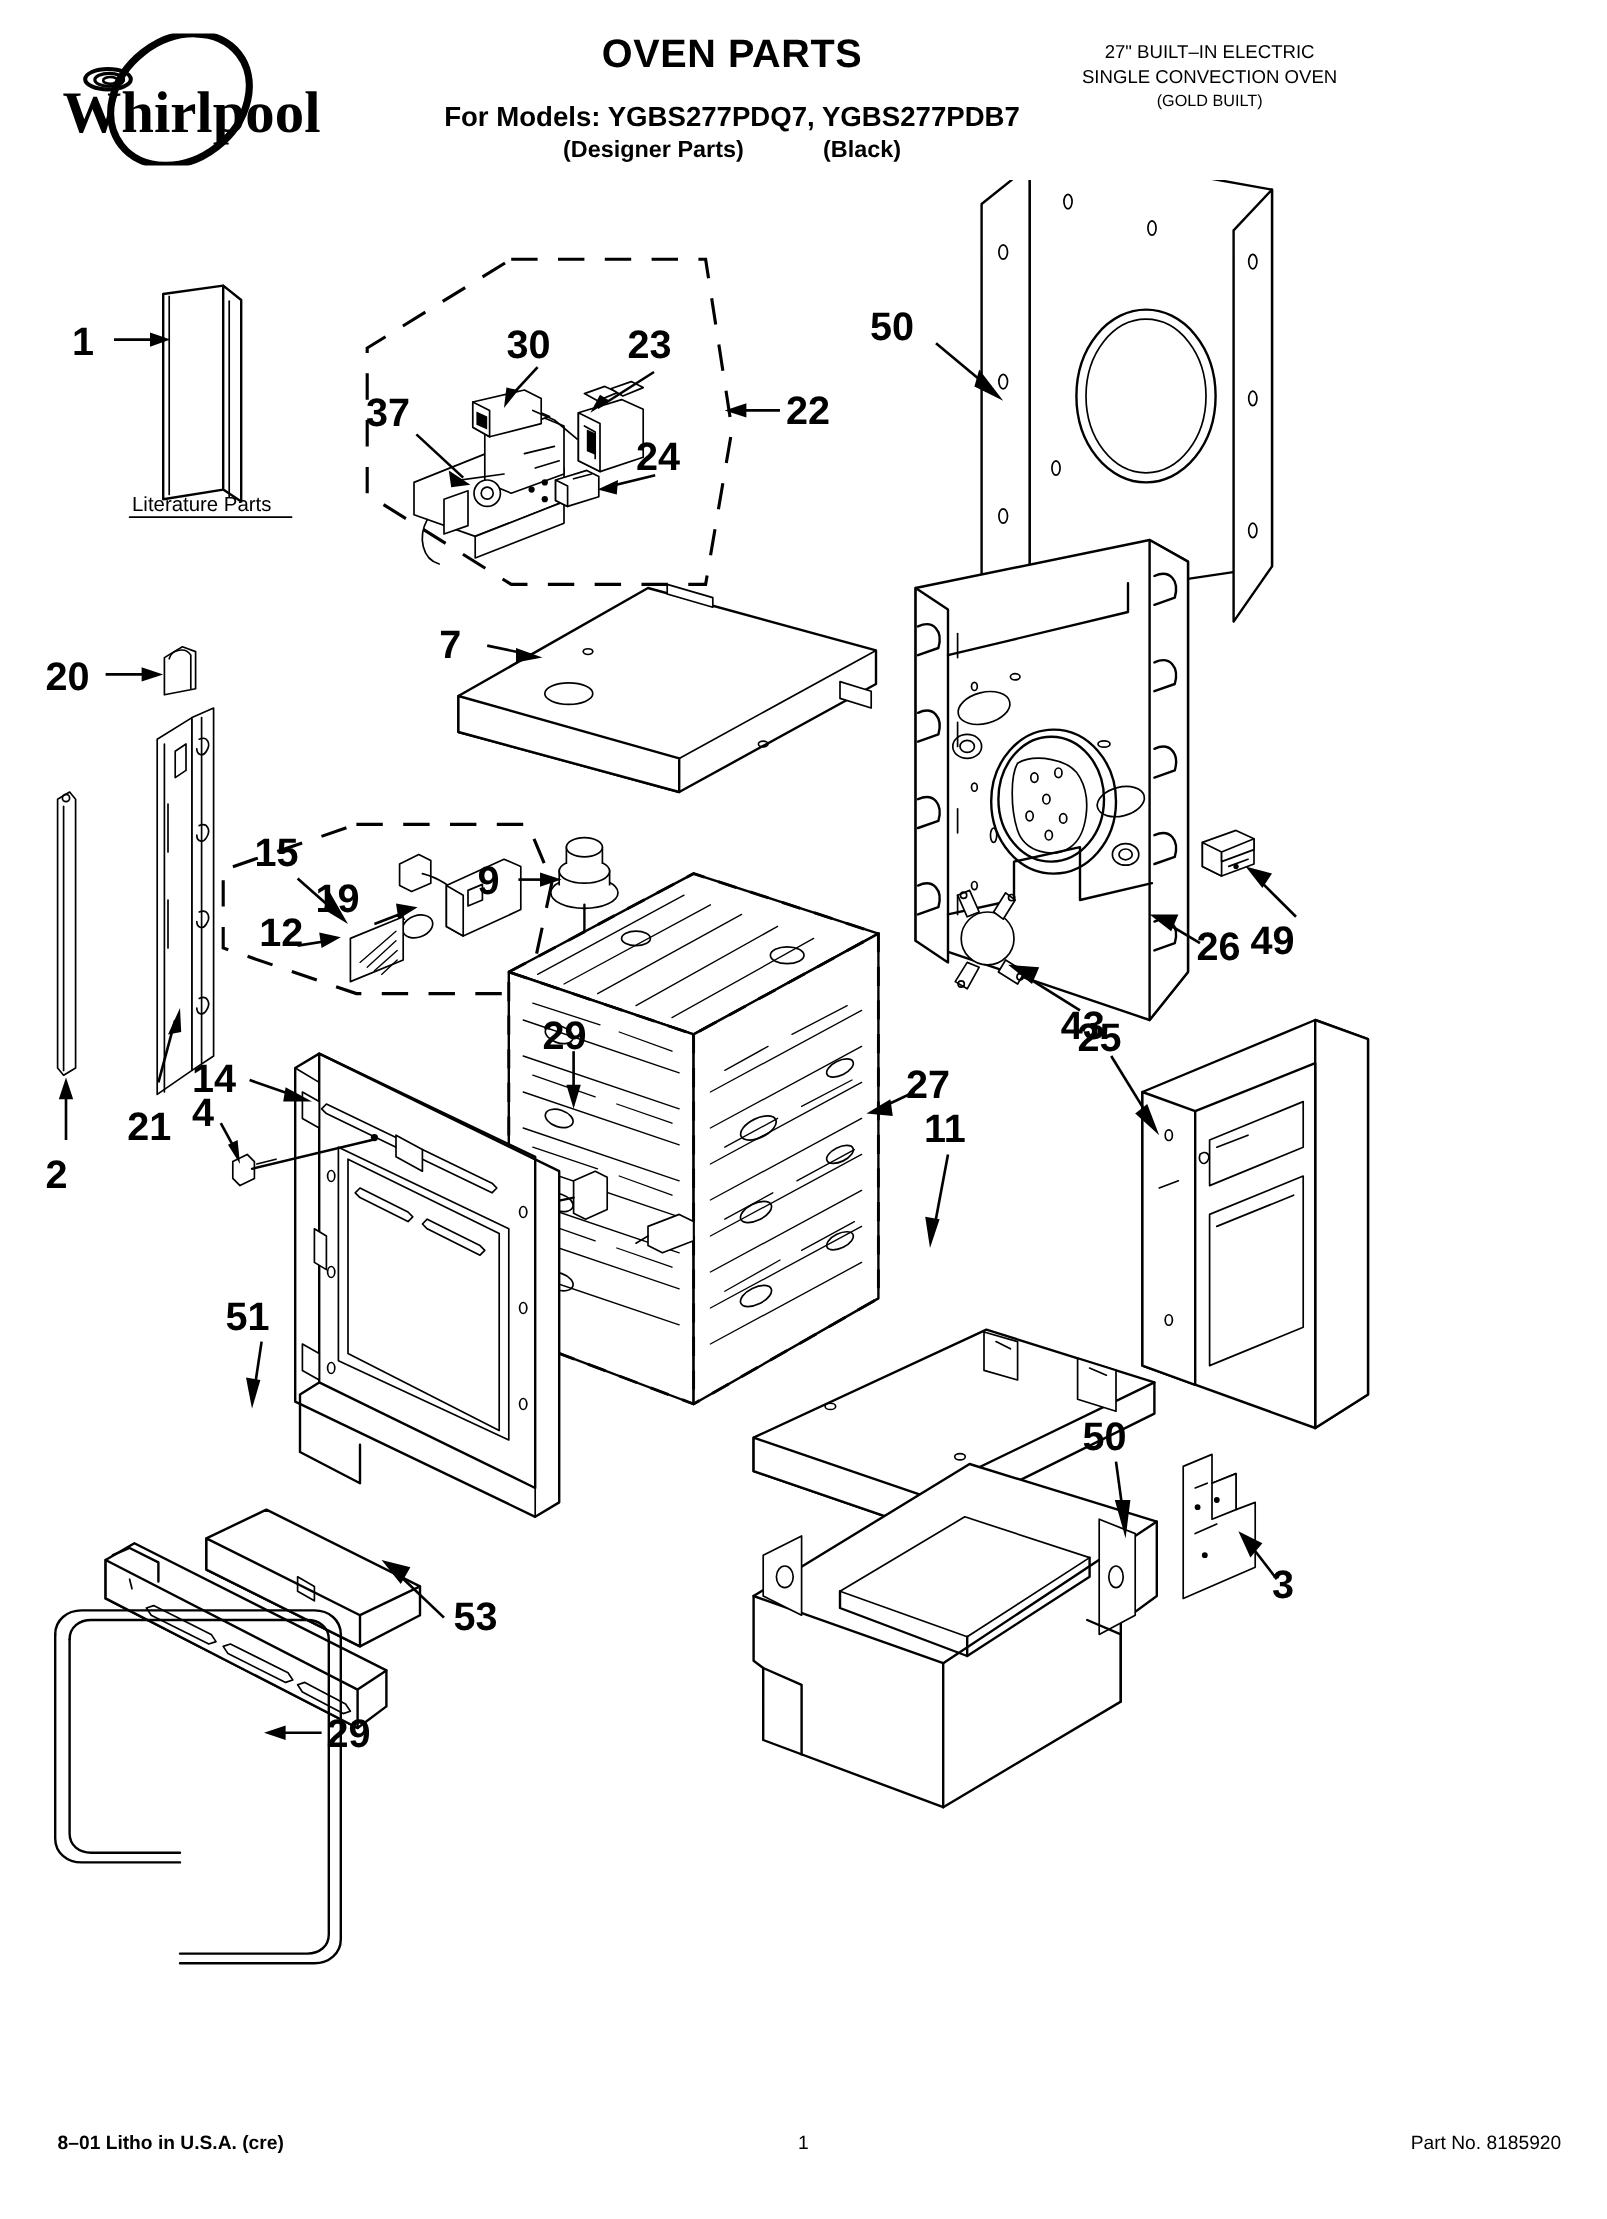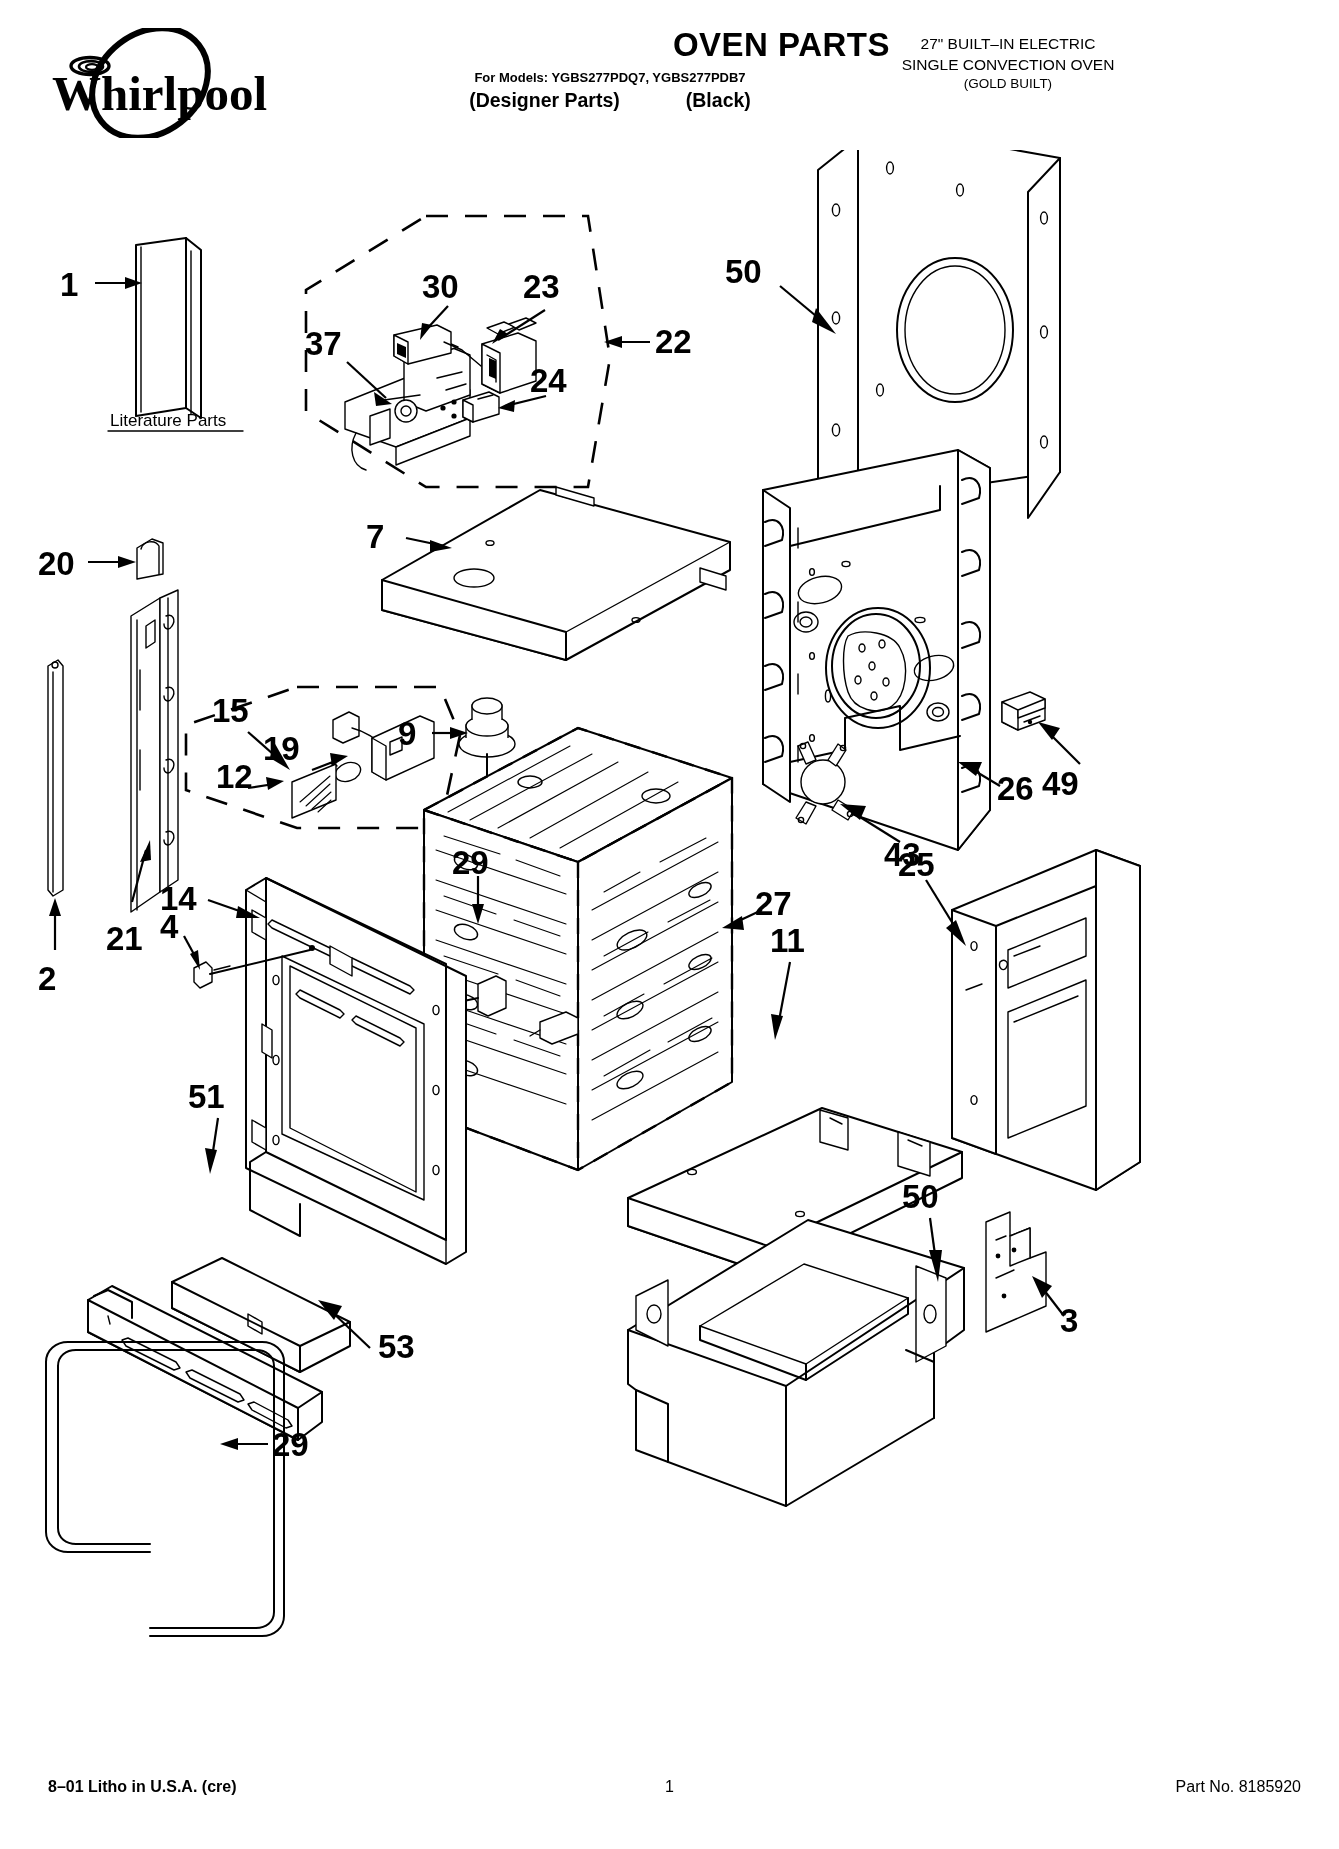--- a/index.html
+++ b/index.html
@@ -5,22 +5,22 @@
   html,body{margin:0;padding:0;background:#fff;}
   body{
     width:1339px;height:1849px;position:relative;overflow:hidden;
     font-family:"Liberation Sans", sans-serif;color:#000;
   }
   .page{position:absolute;inset:0;}
 
   
   .logo{position:absolute;left:30px;top:28px;width:250px;height:110px;}
   .title-block{position:absolute;left:330px;top:28px;width:560px;text-align:center;}
-  .title-main{font-size:33px;font-weight:bold;letter-spacing:.5px;line-height:1.05;text-align:right;}
-  .title-models{font-size:13px;font-weight:bold;margin-top:7px;line-height:1.25;}
+  .title-main{font-size:33px;font-weight:bold;letter-spacing:.5px;line-height:1.05;}
+  .title-models{font-size:23px;font-weight:bold;margin-top:20px;line-height:1.25;}
   .title-colors{font-size:19.5px;font-weight:bold;margin-top:3px;}
   .title-colors span.c2{display:inline-block;margin-left:66px;}
   .spec-block{position:absolute;left:838px;top:34px;width:340px;text-align:center;
               font-size:15.5px;line-height:1.33;}
   .spec-gold{font-size:13.5px;}
 
   
   .footer{position:absolute;left:0;right:0;top:1778px;height:30px;font-size:16px;}
   .footer .fl{position:absolute;left:48px;top:0;white-space:nowrap;font-weight:bold;}
   .footer .fc{position:absolute;left:0;right:0;top:0;text-align:center;}

